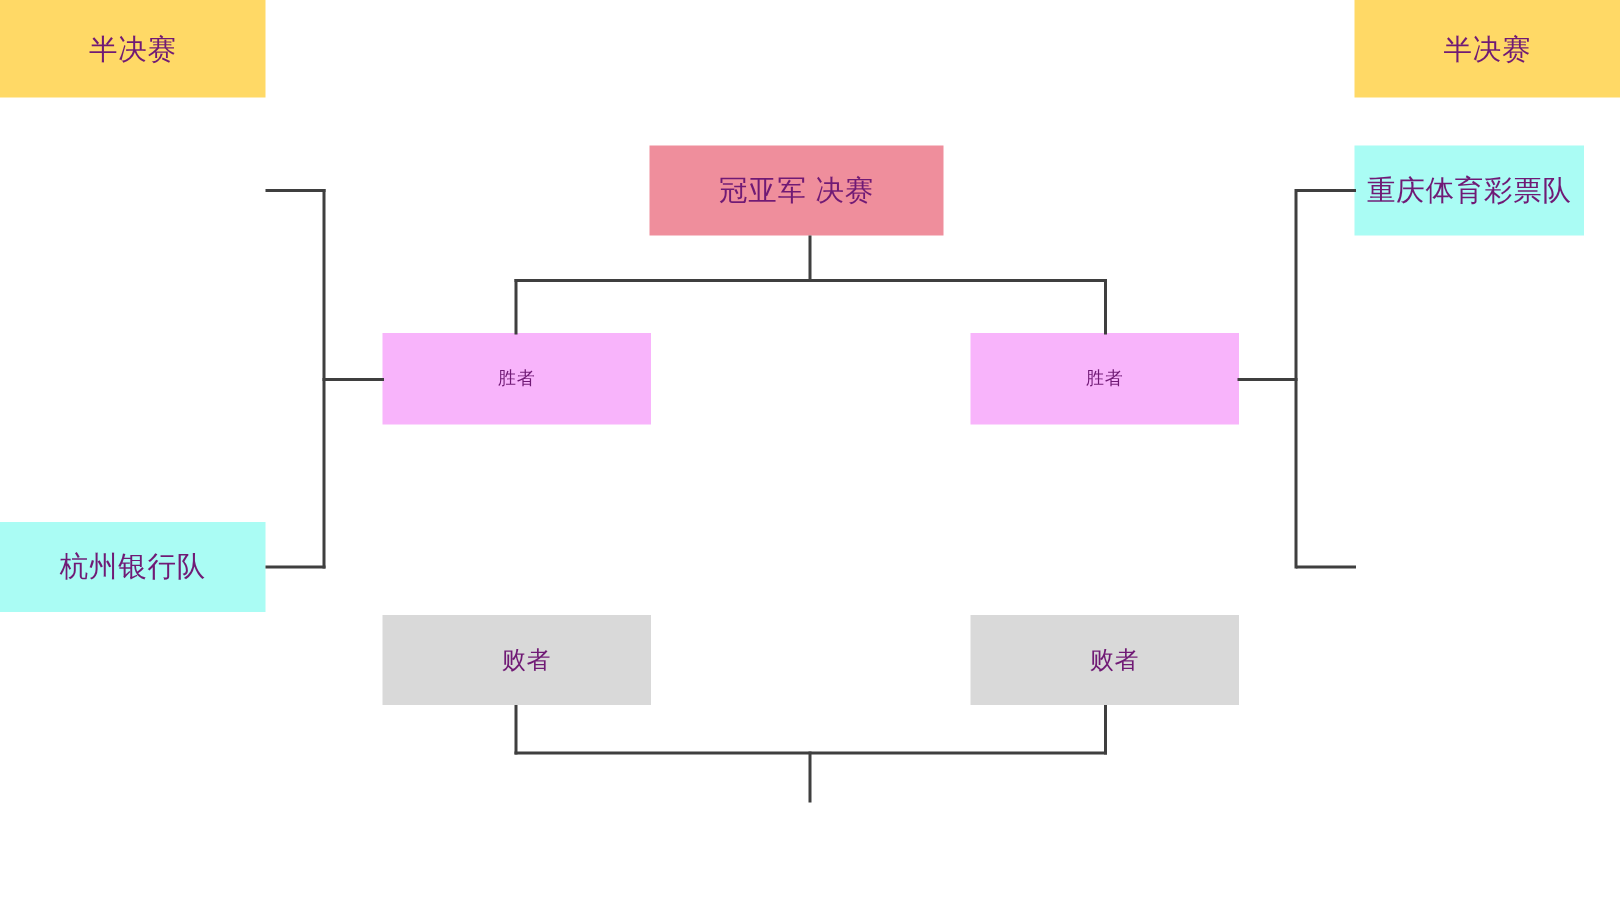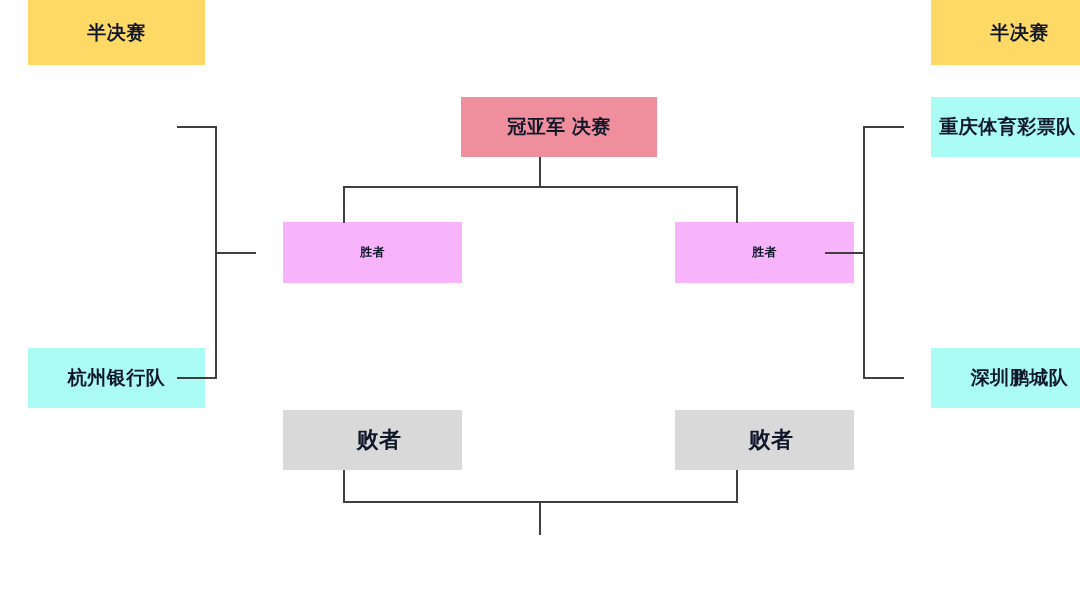--- a/index.html
+++ b/index.html
@@ -16,45 +16,44 @@
     height: 598px;
     background: #ffffff;
     overflow: hidden;
   }
   .node {
     position: absolute;
     display: flex;
     align-items: center;
     justify-content: center;
     box-sizing: border-box;
-    font-weight: bold;
-    color: #0f172a;
+    font-weight: normal;
+    color: #701a75;
     letter-spacing: 0.5px;
     white-space: nowrap;
-    margin-left: 28px;
   }
   .node-round {
     background: #ffd966;
     font-size: 19px;
   }
   .node-team {
     background: #aafcf4;
     font-size: 19px;
   }
   .node-final {
     background: #ef8e9c;
     font-size: 19px;
   }
   .node-winner {
     background: #f8b4fb;
     font-size: 12px;
   }
   .node-loser {
     background: #d9d9d9;
-    font-size: 22px;
+    font-size: 16px;
     padding-left: 13px;
   }
   .line {
     position: absolute;
     background: #3f3f3f;
   }
   .line-h { height: 2px; }
   .line-v { width: 2px; }
 </style>
 </head>
@@ -64,21 +63,20 @@
 
   <div class="node node-round" style="left:0px; top:0px; width:177px; height:65px;">半决赛</div>
 
   <div class="node node-round" style="left:903px; top:0px; width:177px; height:65px;">半决赛</div>
 
 
   <div class="node node-team" style="left:0px; top:348px; width:177px; height:60px;">杭州银行队</div>
 
   <div class="node node-team" style="left:903px; top:97px; width:153px; height:60px;">重庆体育彩票队</div>
 
-  <div class="node node-team" style="left:903px; top:348px; width:177px; height:60px;">深圳鹏城队</div>
 
   <div class="node node-final" style="left:433px; top:97px; width:196px; height:60px;">冠亚军 决赛</div>
 
   <div class="node node-winner" style="left:255px; top:222px; width:179px; height:61px;">胜者</div>
 
   <div class="node node-winner" style="left:647px; top:222px; width:179px; height:61px;">胜者</div>
 
   <div class="node node-loser" style="left:255px; top:410px; width:179px; height:60px;">败者</div>
 
   <div class="node node-loser" style="left:647px; top:410px; width:179px; height:60px;">败者</div>

